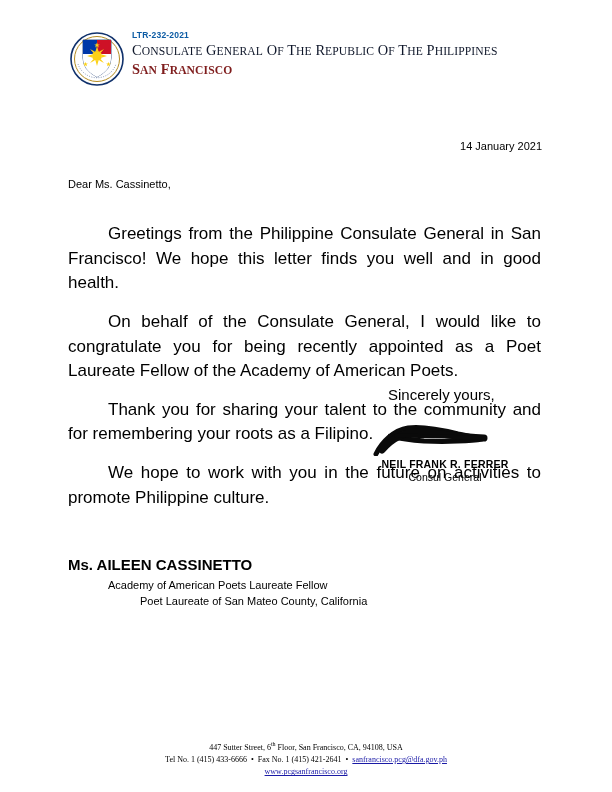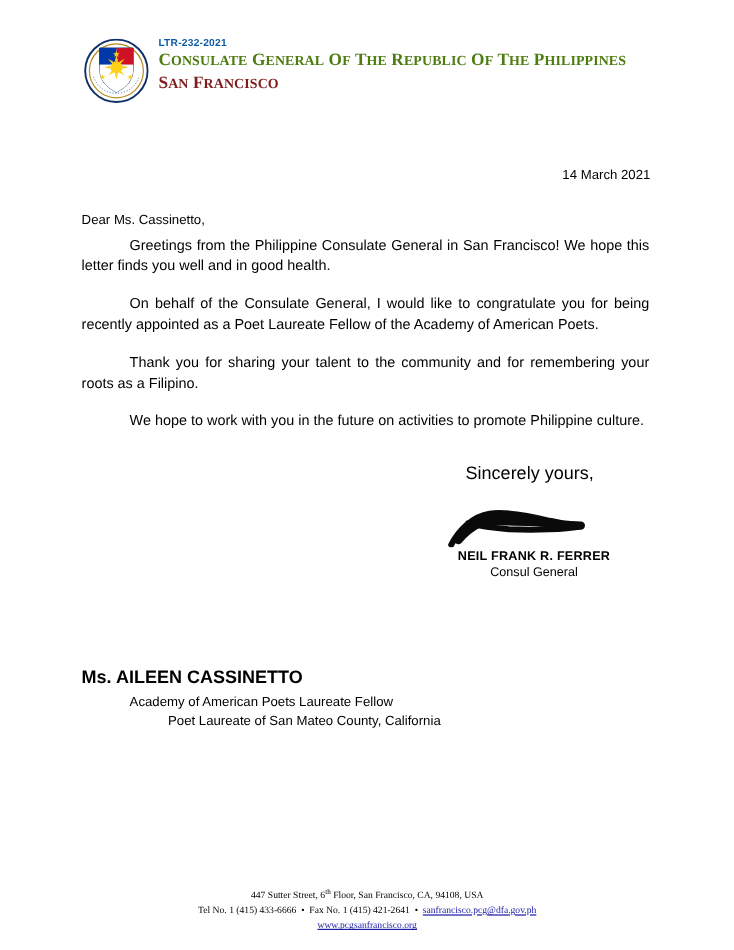--- a/index.html
+++ b/index.html
@@ -48,22 +48,22 @@
     font-family: "Liberation Sans", sans-serif;
     font-size: 8.5px;
     font-weight: bold;
     color: #0b5ba4;
     letter-spacing: 0.2px;
     margin-bottom: 1px;
   }
   .lh-line1 {
     font-family: "Liberation Serif", serif;
     font-size: 14.4px;
-    font-weight: bold;
-    color: #4d7c0f;
+    font-weight: normal;
+    color: #0f172a;
     letter-spacing: 0.1px;
     white-space: nowrap;
     line-height: 1.25;
   }
   .lh-line1 .small-caps { font-size: 11.6px; }
   .lh-line2 {
     font-family: "Liberation Serif", serif;
     font-size: 14.4px;
     font-weight: bold;
     color: #7f1d1d;
@@ -82,23 +82,23 @@
   }
   .salutation {
     position: absolute;
     left: 68px;
     top: 178px;
     font-size: 11px;
   }
   .body-copy {
     position: absolute;
     left: 68px;
-    top: 196px;
+    top: 222px;
     width: 473px;
-    font-size: 12px;
+    font-size: 17px;
     line-height: 1.45;
     text-align: justify;
   }
   .body-copy p {
     margin: 0 0 14px 0;
     text-indent: 40px;
   }
   .body-copy p:last-child { margin-bottom: 0; }
 
   .closing {
@@ -210,21 +210,21 @@
       <div class="ltr-no">LTR-232-2021</div>
       <div class="lh-line1">
         <span>C<span class="small-caps">ONSULATE</span> G<span class="small-caps">ENERAL</span> O<span class="small-caps">F</span> T<span class="small-caps">HE</span> R<span class="small-caps">EPUBLIC</span> O<span class="small-caps">F</span> T<span class="small-caps">HE</span> P<span class="small-caps">HILIPPINES</span></span>
       </div>
       <div class="lh-line2">
         <span>S<span class="small-caps">AN</span> F<span class="small-caps">RANCISCO</span></span>
       </div>
     </div>
   </div>
 
-  <div class="date">14 March 2021</div>
+  <div class="date">14 January 2021</div>
 
   <div class="salutation">Dear Ms. Cassinetto,</div>
 
   <div class="body-copy">
     <p>Greetings from the Philippine Consulate General in San Francisco! We hope this letter finds you well and in good health.</p>
     <p>On behalf of the Consulate General, I would like to congratulate you for being recently appointed as a Poet Laureate Fellow of the Academy of American Poets.</p>
     <p>Thank you for sharing your talent to the community and for remembering your roots as a Filipino.</p>
     <p>We hope to work with you in the future on activities to promote Philippine culture.</p>
   </div>
 

